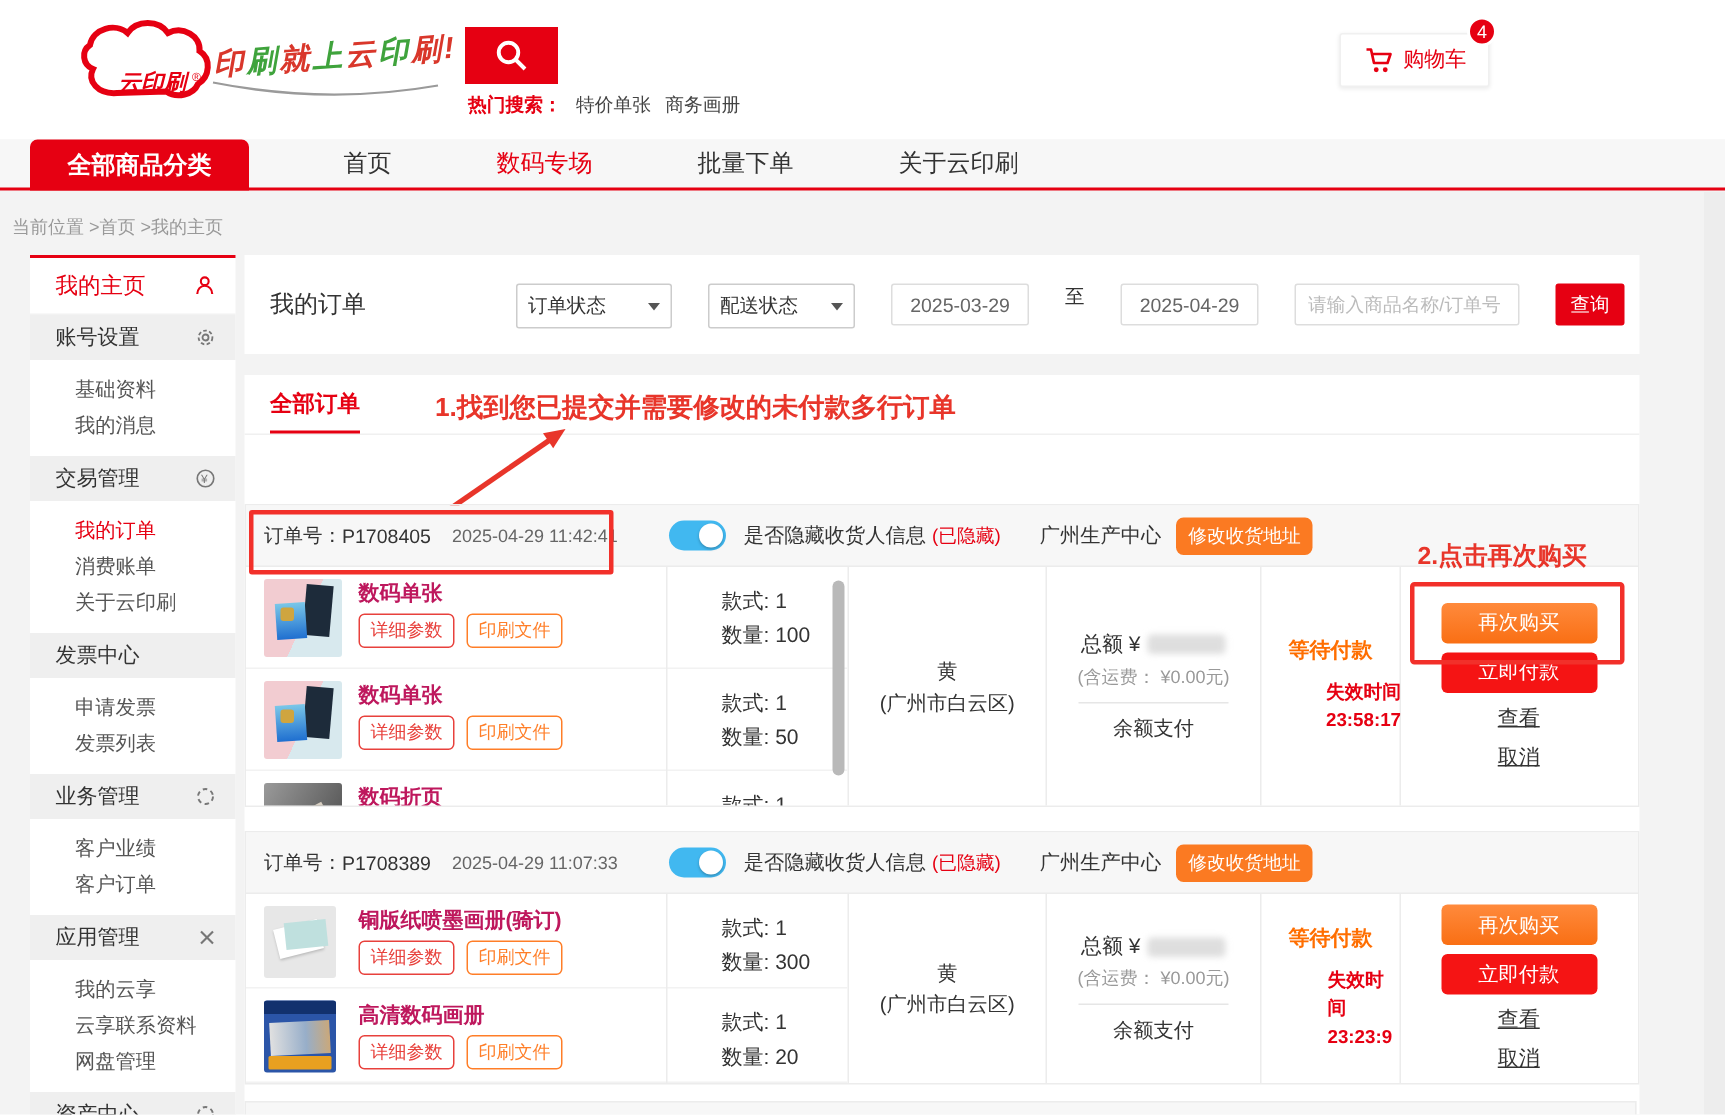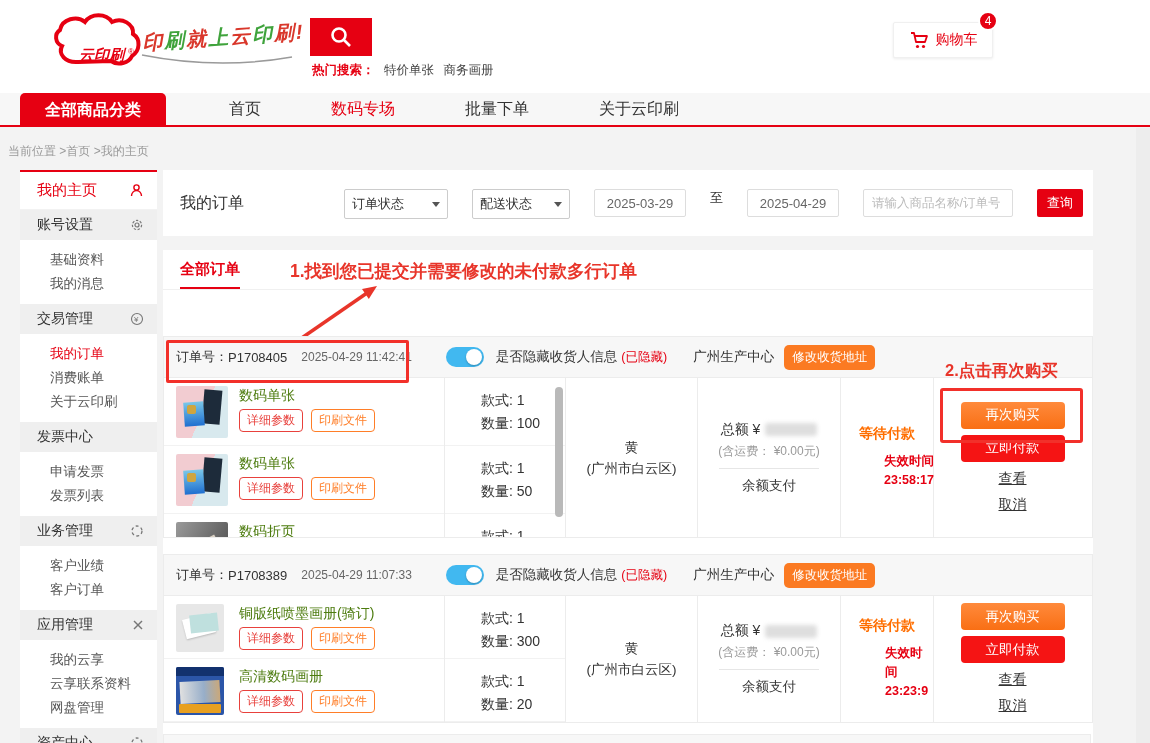--- a/index.html
+++ b/index.html
@@ -91,21 +91,21 @@
   .pimg-a .s3{left:11px;top:19px;width:9px;height:9px;background:#cfa53f;border-radius:2px;}
   .pimg-b{background:linear-gradient(120deg,#9a9a9a,#474747);}
   .pimg-b .s1{left:16px;top:18px;width:26px;height:10px;background:#d8cfc2;transform:rotate(-28deg);}
   .pimg-c{background:#e7e7e7;}
   .pimg-c .s1{left:8px;top:12px;width:30px;height:20px;background:#fff;transform:rotate(-14deg);box-shadow:0 1px 2px rgba(0,0,0,.2);}
   .pimg-c .s2{left:14px;top:10px;width:28px;height:18px;background:#bfe0de;transform:rotate(-6deg);}
   .pimg-d{background:#2b55a8;}
   .pimg-d .s1{left:0;top:0;width:100%;height:9px;background:#12316e;}
   .pimg-d .s2{left:4px;top:14px;width:40px;height:22px;background:linear-gradient(90deg,#e0e0e0,#97aec9 60%,#caa87a);transform:rotate(-3deg);}
   .pimg-d .s3{left:3px;bottom:2px;width:42px;height:9px;background:#e8a020;border-radius:1px;}
-  .pname{position:absolute;left:75px;top:9px;font-size:14px;color:#4d7c0f;cursor:pointer;white-space:nowrap;}
+  .pname{position:absolute;left:75px;top:9px;font-size:14px;color:#be185d;cursor:pointer;white-space:nowrap;font-weight:bold;}
   .pbtns{position:absolute;left:75px;top:31px;display:flex;gap:8px;}
   .pbtn{font-size:12px;border-radius:4px;padding:2px 7px;background:#fff;cursor:pointer;white-space:nowrap;}
   .pbtn-param{color:#e8413c;border:1px solid #e8413c;}
   .pbtn-file{color:#ff7e28;border:1px solid #ff7e28;}
   .pqty{position:absolute;left:317px;top:11px;font-size:14px;color:#333;line-height:23px;white-space:nowrap;}
   .cell-receiver{width:132px;font-size:13.5px;color:#333;line-height:21px;text-align:center;}
   .cell-amount{width:143px;}
   .amt-line{font-size:14px;color:#333;display:flex;align-items:center;}
   .amt-mask{display:inline-block;width:52px;height:13px;background:#dedede;border-radius:3px;margin-left:5px;filter:blur(2px);}
   .freight{font-size:12px;color:#999;margin-top:4px;}

